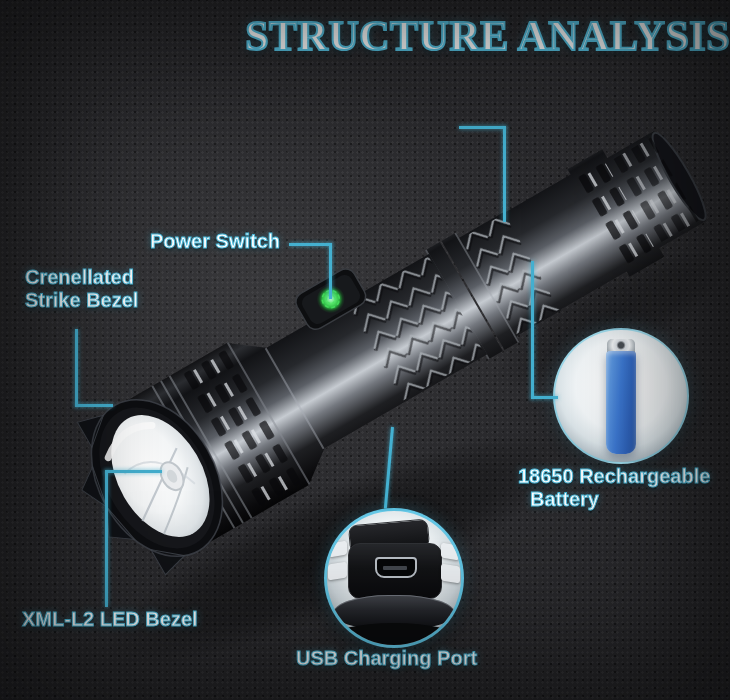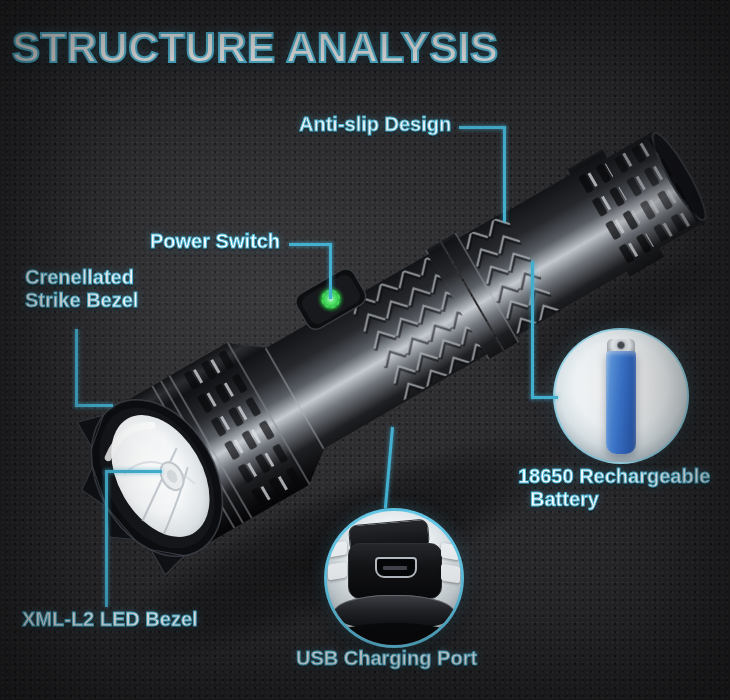--- a/index.html
+++ b/index.html
@@ -12,24 +12,25 @@
       radial-gradient(rgba(255,255,255,.05) 1px, rgba(255,255,255,0) 1.25px),
       radial-gradient(rgba(0,0,0,.42) 1px, rgba(0,0,0,0) 1.3px);
     background-size:auto,5px 5px,8px 8px;
     background-position:0 0,0 0,3px 4px;
   }
   .stage::after{
     content:"";position:absolute;inset:0;pointer-events:none;z-index:8;
     box-shadow:inset 0 0 150px 30px rgba(0,0,0,.62);
   }
   .title{
-    position:absolute;left:0;right:0;top:12px;margin:12px;z-index:7;
-    text-align:left;font-size:42px;font-weight:700;letter-spacing:.5px;
+    position:absolute;left:0;right:0;top:12px;margin:0;z-index:7;
+    text-align:right;font-size:42px;font-weight:700;letter-spacing:.5px;
     color:#ffffff;-webkit-text-stroke:2px #58c4e4;
     text-shadow:0 0 10px rgba(88,196,228,.45),0 3px 6px rgba(0,0,0,.8);
+    font-family:Liberation Serif, serif;
   }
   .lbl{
     position:absolute;z-index:7;font-size:20px;font-weight:700;line-height:1.17;
     color:#ffffff;-webkit-text-stroke:.9px #4cbbdc;white-space:nowrap;
     text-shadow:0 0 7px rgba(76,187,220,.55),0 2px 3px rgba(0,0,0,.7);
   }
   .l-anti{left:299px;top:113px;}
   .l-pow{left:150px;top:230px;}
   .l-bez{left:25px;top:266px;width:134px;white-space:normal;}
   .l-bat{left:518px;top:465px;width:218px;white-space:normal;text-indent:-12px;padding-left:12px;}
@@ -229,20 +230,19 @@
   <div class="cl cl3"></div>
   <div class="cl cl4"></div>
   <div class="cl cl5"></div>
   <div class="cl cl6"></div>
   <div class="cl cl7"></div>
   <div class="cl cl8"></div>
   <div class="cl cl9"></div>
   <div class="cl cl10"></div>
   <div class="cl cl11"></div>
 
-  <div class="lbl l-anti">Anti-slip Design</div>
   <div class="lbl l-pow">Power Switch</div>
   <div class="lbl l-bez">Crenellated Strike Bezel</div>
   <div class="lbl l-bat">18650 Rechargeable Battery</div>
   <div class="lbl l-led">XML-L2 LED Bezel</div>
   <div class="lbl l-usb">USB Charging Port</div>
 
 </div>
 
 </body></html>

